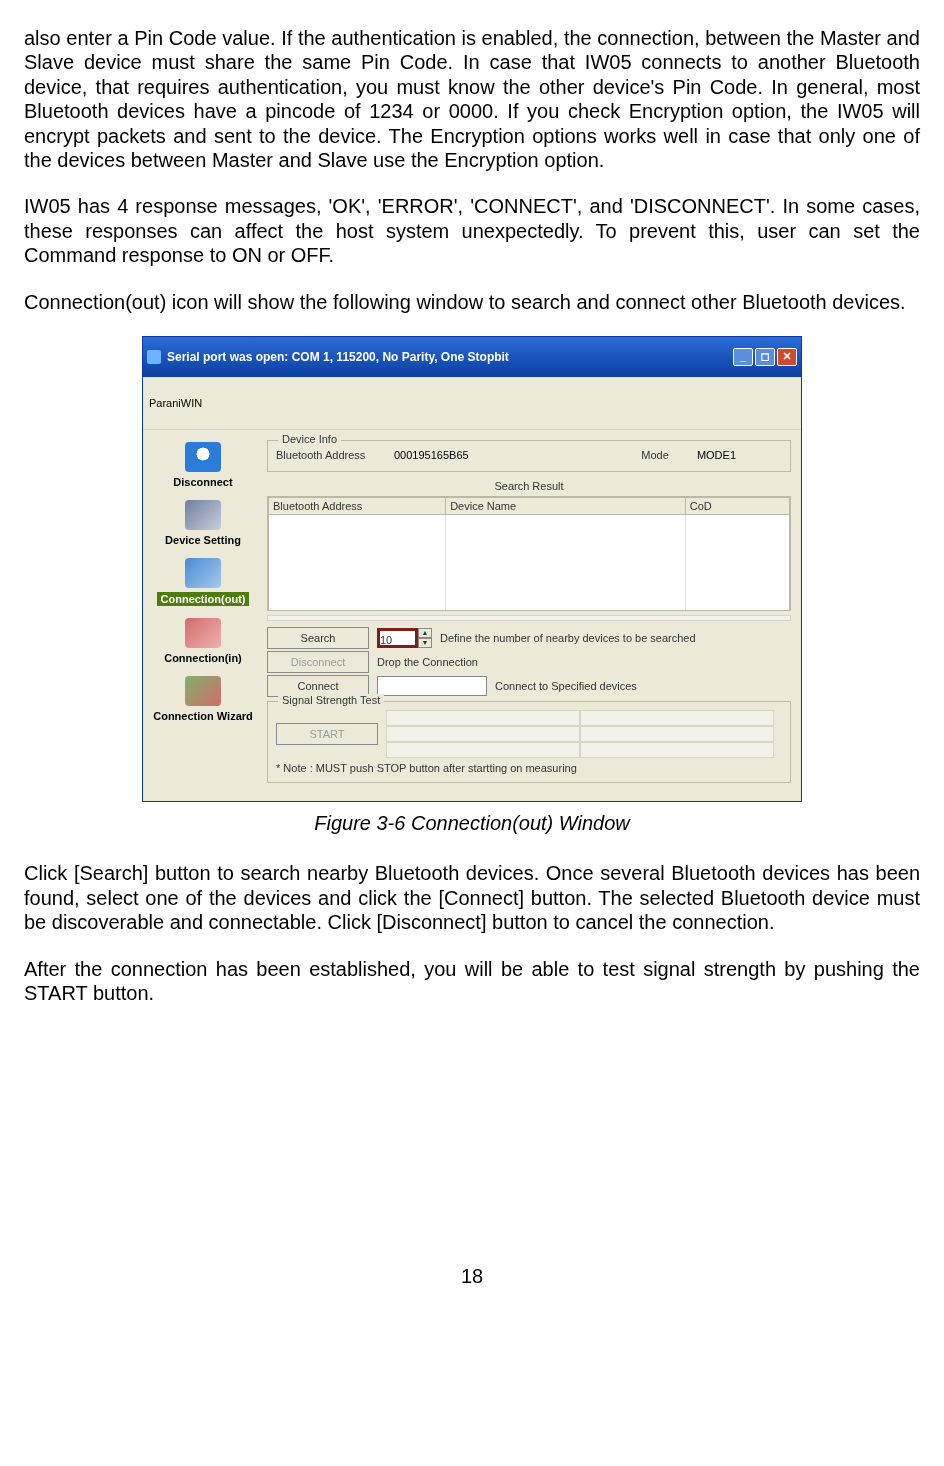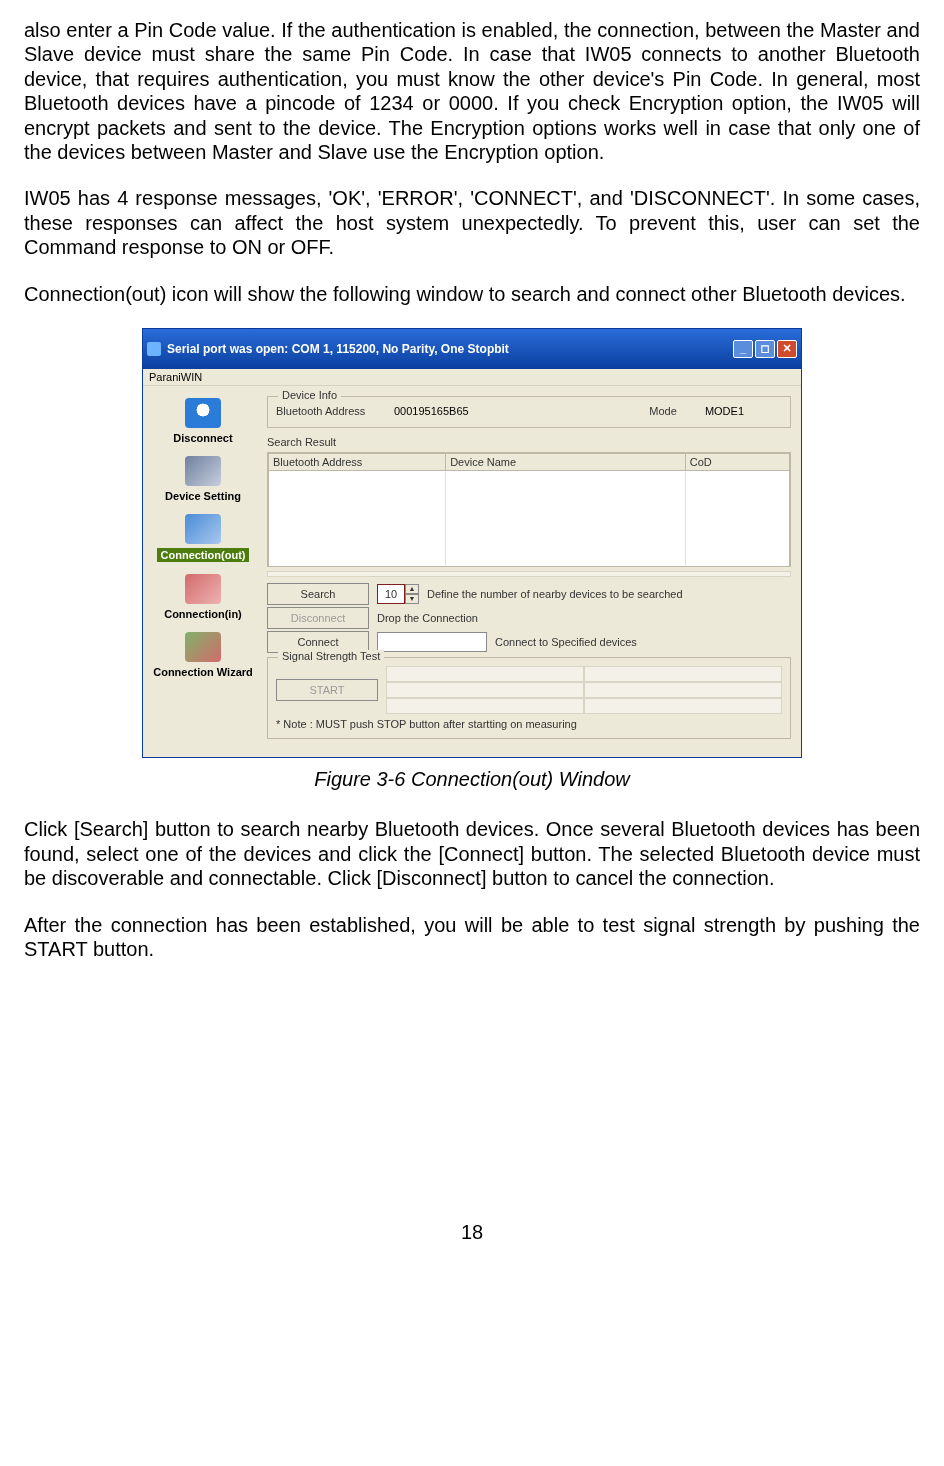--- a/index.html
+++ b/index.html
@@ -1,63 +1,63 @@
 <!DOCTYPE html>
 <html><head>
 <meta charset="utf-8">
 <style>
   * { box-sizing: border-box; margin: 0; padding: 0; }
   html, body { width: 944px; background: #fff; font-family: Arial, Helvetica, sans-serif; color: #000; }
   .page { width: 944px; padding: 10px 24px 40px 24px; }
-  p.body { font-size: 20px; line-height: 1.22; text-align: justify; margin: 8px 0 22px 0; }
+  p.body { font-size: 20px; line-height: 1.22; text-align: justify; margin: 16px 0 22px 0; }
   p.tight { margin-bottom: 22px; }
   .figure-wrap { text-align: center; margin: 6px 0 4px 0; }
   .caption { text-align: center; font-style: italic; font-size: 20px; margin: 10px 0 26px 0; }
   .pagenum { text-align: center; font-size: 20px; margin-top: 260px; }
 
   
   .xp-window { display: inline-block; width: 660px; text-align: left; border: 1px solid #0a3b9c; background: #ece9d8; font-family: Tahoma, Arial, sans-serif; }
   .xp-titlebar { height: 40px; background: linear-gradient(#2a6cd8, #0b3fa0); color: #fff; display: flex; align-items: center; padding: 0 4px; font-size: 12px; font-weight: bold; }
   .xp-titlebar .icon { width: 14px; height: 14px; background: #6db3ff; margin-right: 6px; border-radius: 2px; }
   .xp-titlebar .spacer { flex: 1; }
   .xp-btn { width: 20px; height: 18px; margin-left: 2px; border: 1px solid #fff; border-radius: 2px; font-size: 11px; line-height: 14px; text-align: center; background: #5a8edc; color: #fff; }
   .xp-btn.close { background: #d04a2d; }
-  .xp-menubar { font-size: 11px; padding: 2px 6px; background: #ece9d8; border-bottom: 1px solid #d6d2c2; }
+  .xp-menubar { font-size: 11px; padding: 20px 6px; background: #ece9d8; border-bottom: 1px solid #d6d2c2; }
 
   .xp-body { display: flex; }
   .sidebar { width: 120px; padding: 6px 4px; background: #ece9d8; }
   .side-item { text-align: center; margin: 6px 0 12px 0; font-size: 11px; font-weight: bold; color: #000; }
   .side-item .ico { width: 36px; height: 30px; margin: 0 auto 4px auto; border-radius: 4px; }
   .ico-info { background: radial-gradient(circle at 50% 40%, #fff 0 25%, #2a7cd8 26% 100%); }
   .ico-dev { background: linear-gradient(135deg,#6f7f9f,#c7cfdd); }
   .ico-cout { background: linear-gradient(135deg,#4a8bd6,#a7c8ee); }
   .ico-cin { background: linear-gradient(135deg,#d26b6b,#efb1b1); }
   .ico-wiz { background: linear-gradient(135deg,#7fb26a,#d36b6b); }
   .side-item.selected .lbl { display:inline-block; background:#4d7c0f; color:#fff; padding:1px 4px;text-align:right; }
 
   .main { flex: 1; padding: 6px 10px 10px 4px; font-size: 11px; color: #333; }
-  .group { border: 1px solid #bdb9a6; margin: 4px 0 8px 0; padding: 6px 8px 8px 8px; position: relative; background: #ece9d8; }
+  .group { border: 1px solid #bdb9a6; margin: 4px 0 8px 0; padding: 6px 16px 8px 8px; position: relative; background: #ece9d8; }
   .group > .legend { position: absolute; top: -8px; left: 10px; background: #ece9d8; padding: 0 4px; font-size: 11px; }
   .row { display: flex; align-items: center; gap: 8px; margin: 2px 0; }
   .lblf { width: 110px; }
   .val { color: #000; }
 
-  .sr-title { font-size: 11px; margin: 2px 0 4px 0; }
+  .sr-title { text-align: center; font-size: 11px; margin: 2px 0 4px 0; }
   table.sr { width: 100%; border-collapse: collapse; background: #fff; font-size: 11px; }
   table.sr th { background: #ece9d8; border: 1px solid #bdb9a6; font-weight: normal; padding: 2px 4px; text-align: left; }
   table.sr td { border-right: 1px solid #e6e2d2; height: 16px; }
   table.sr tr td:first-child { border-left: 1px solid #bdb9a6; }
   table.sr tr td:last-child { border-right: 1px solid #bdb9a6; }
   .sr-wrap { border: 1px solid #bdb9a6; }
 
   .cbtn { width: 102px; height: 22px; background: #ece9d8; border: 1px solid #8a8a8a; font-size: 11px; text-align: center; line-height: 20px; }
   .cbtn.disabled { color: #9a9a9a; }
   .txtin { height: 20px; background: #fff; border: 1px solid #8a8a8a; }
   .spin { display:inline-flex; }
-  .spin .num { width:28px; height:20px; background:#fff; border:1px solid #7f1d1d; text-align:center; line-height:18px; font-size:11px; }
+  .spin .num { width:41px; height:20px; background:#fff; border:3px solid #7f1d1d; text-align:left; line-height:18px; font-size:11px; }
   .spin .arrows { width:14px; display:flex; flex-direction:column; }
   .spin .arrows div { flex:1; border:1px solid #8a8a8a; background:#ece9d8; font-size:7px; line-height:7px; text-align:center; }
 
   .sig-grid { flex:1; }
   .sig-grid .r { display:flex; }
   .sig-grid .c { flex:1; height:16px; border:1px solid #d9d5c4; background:#f4f2e8; }
   .note { font-size: 11px; margin-top: 4px; }
   .minibar { height:6px; background:#f4f2e8; border:1px solid #d9d5c4; margin:4px 0 6px 0; }
 </style>
 </head>

